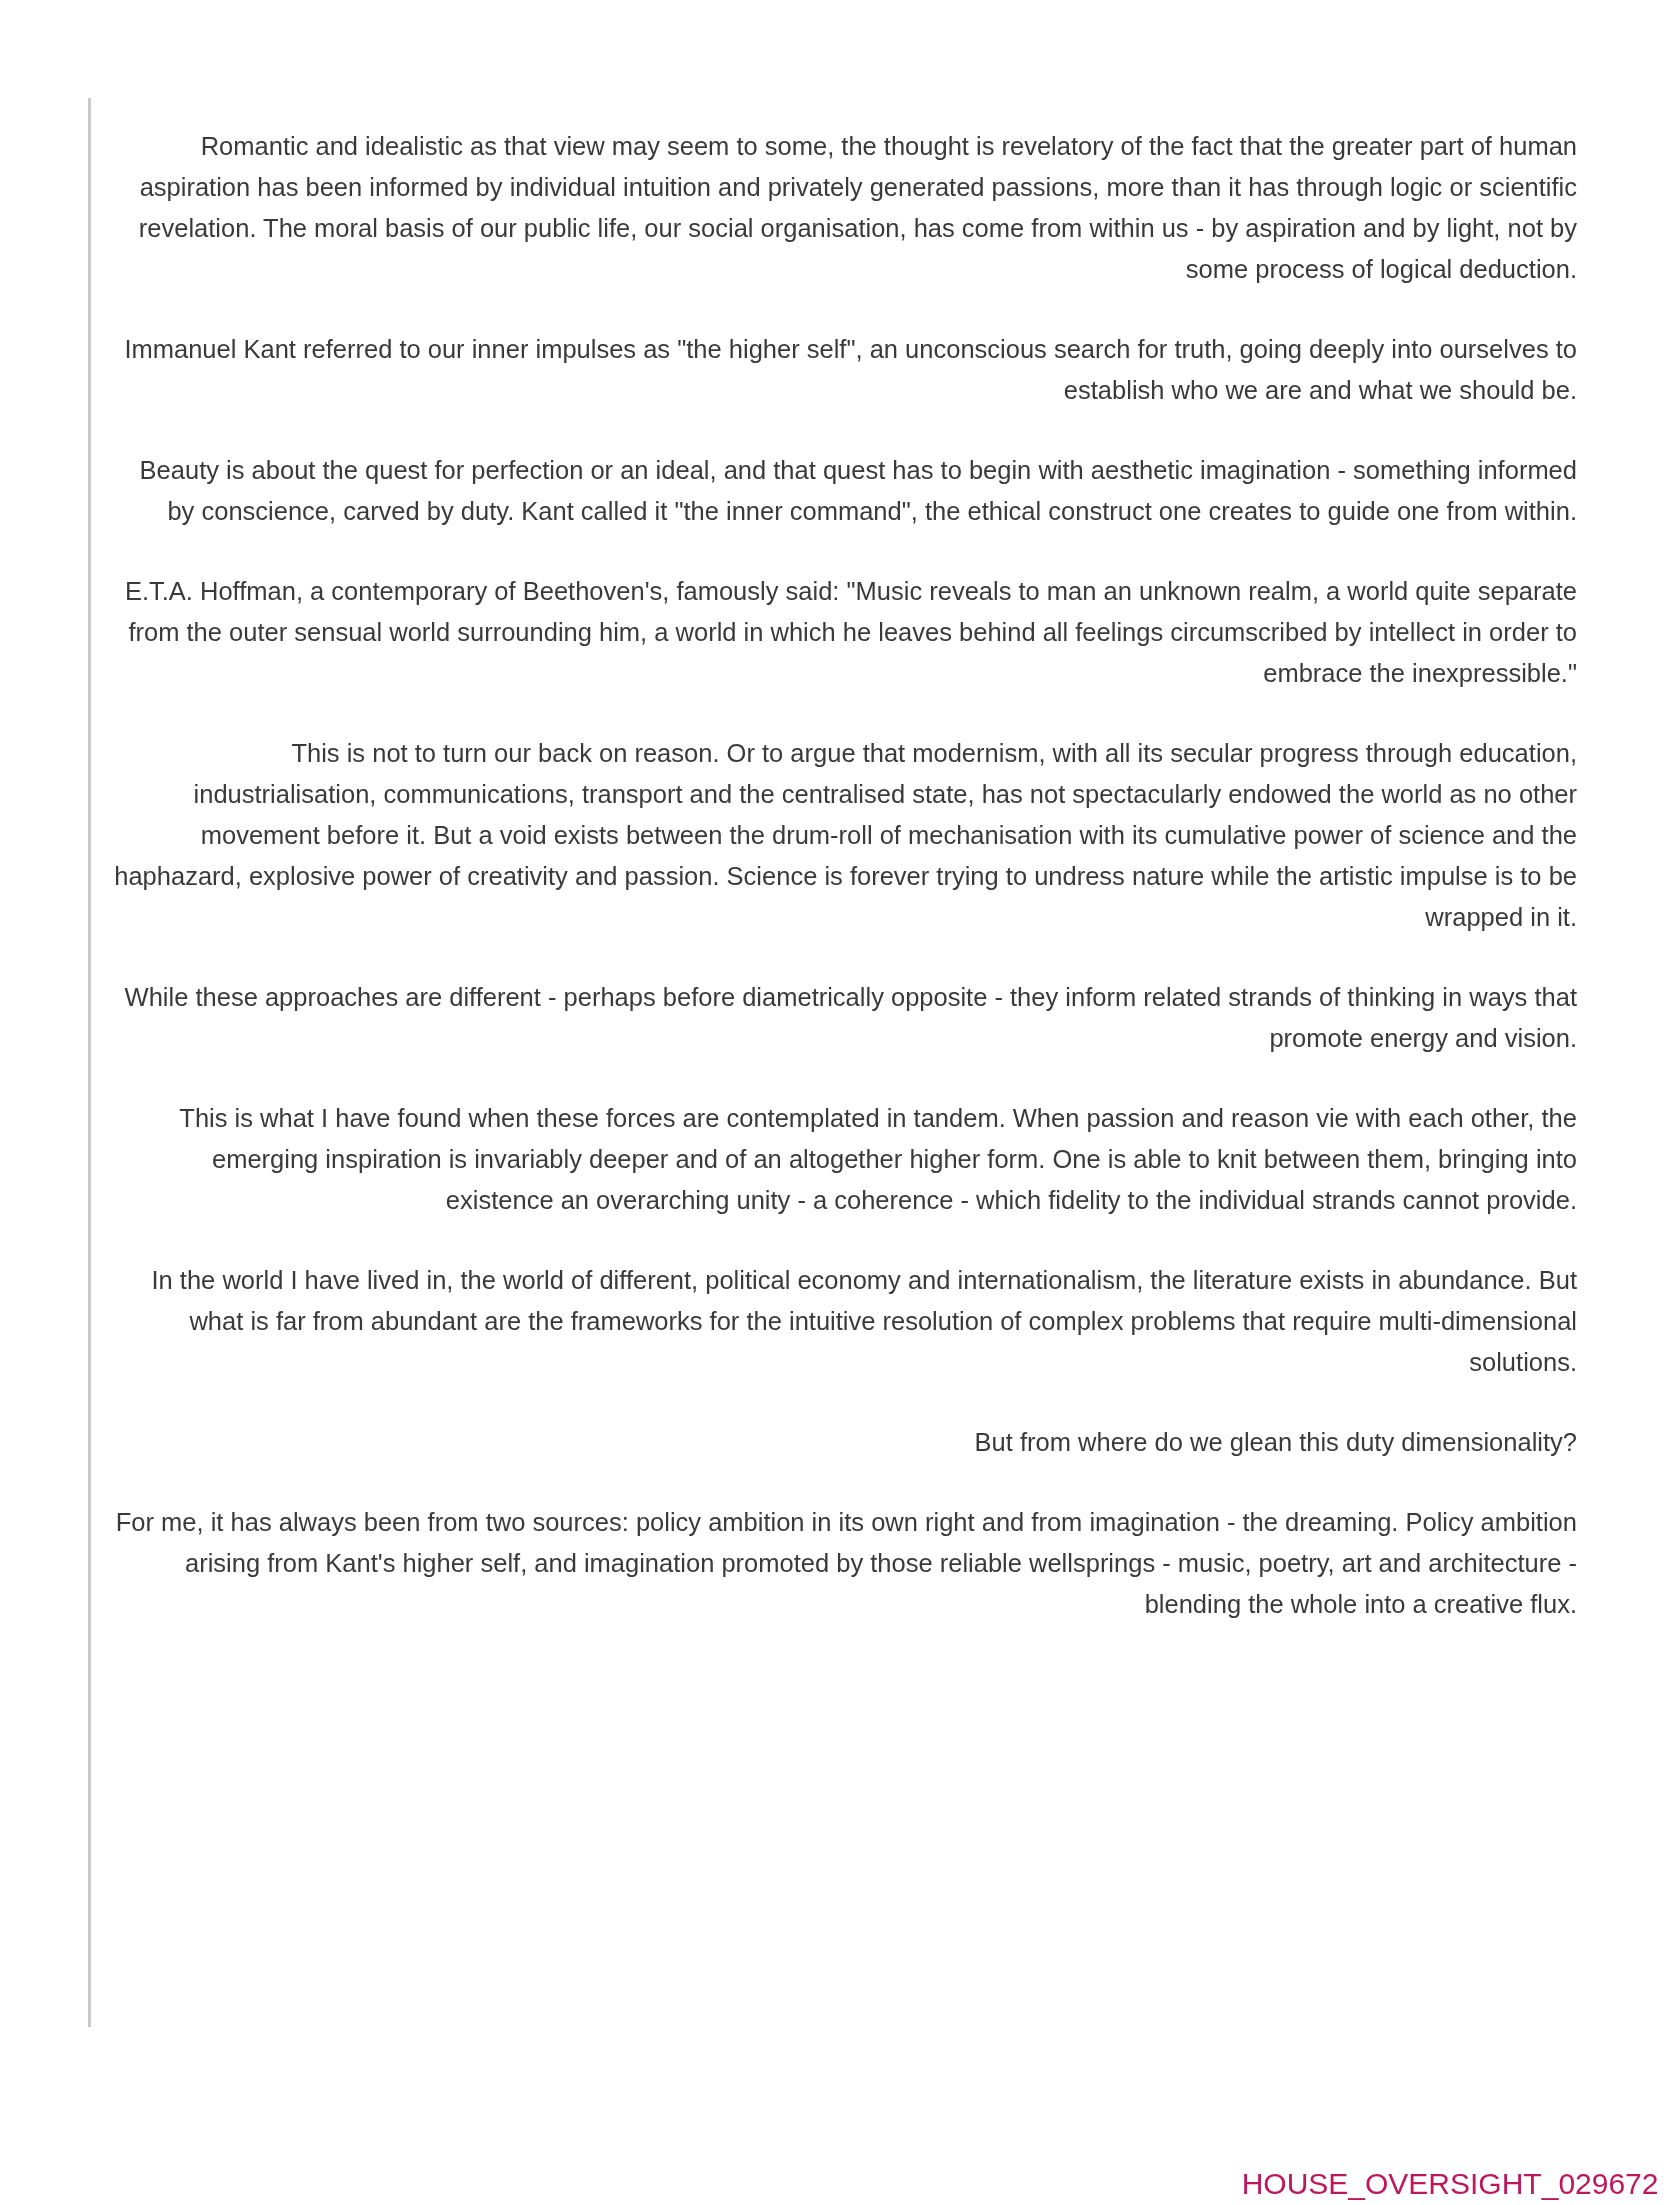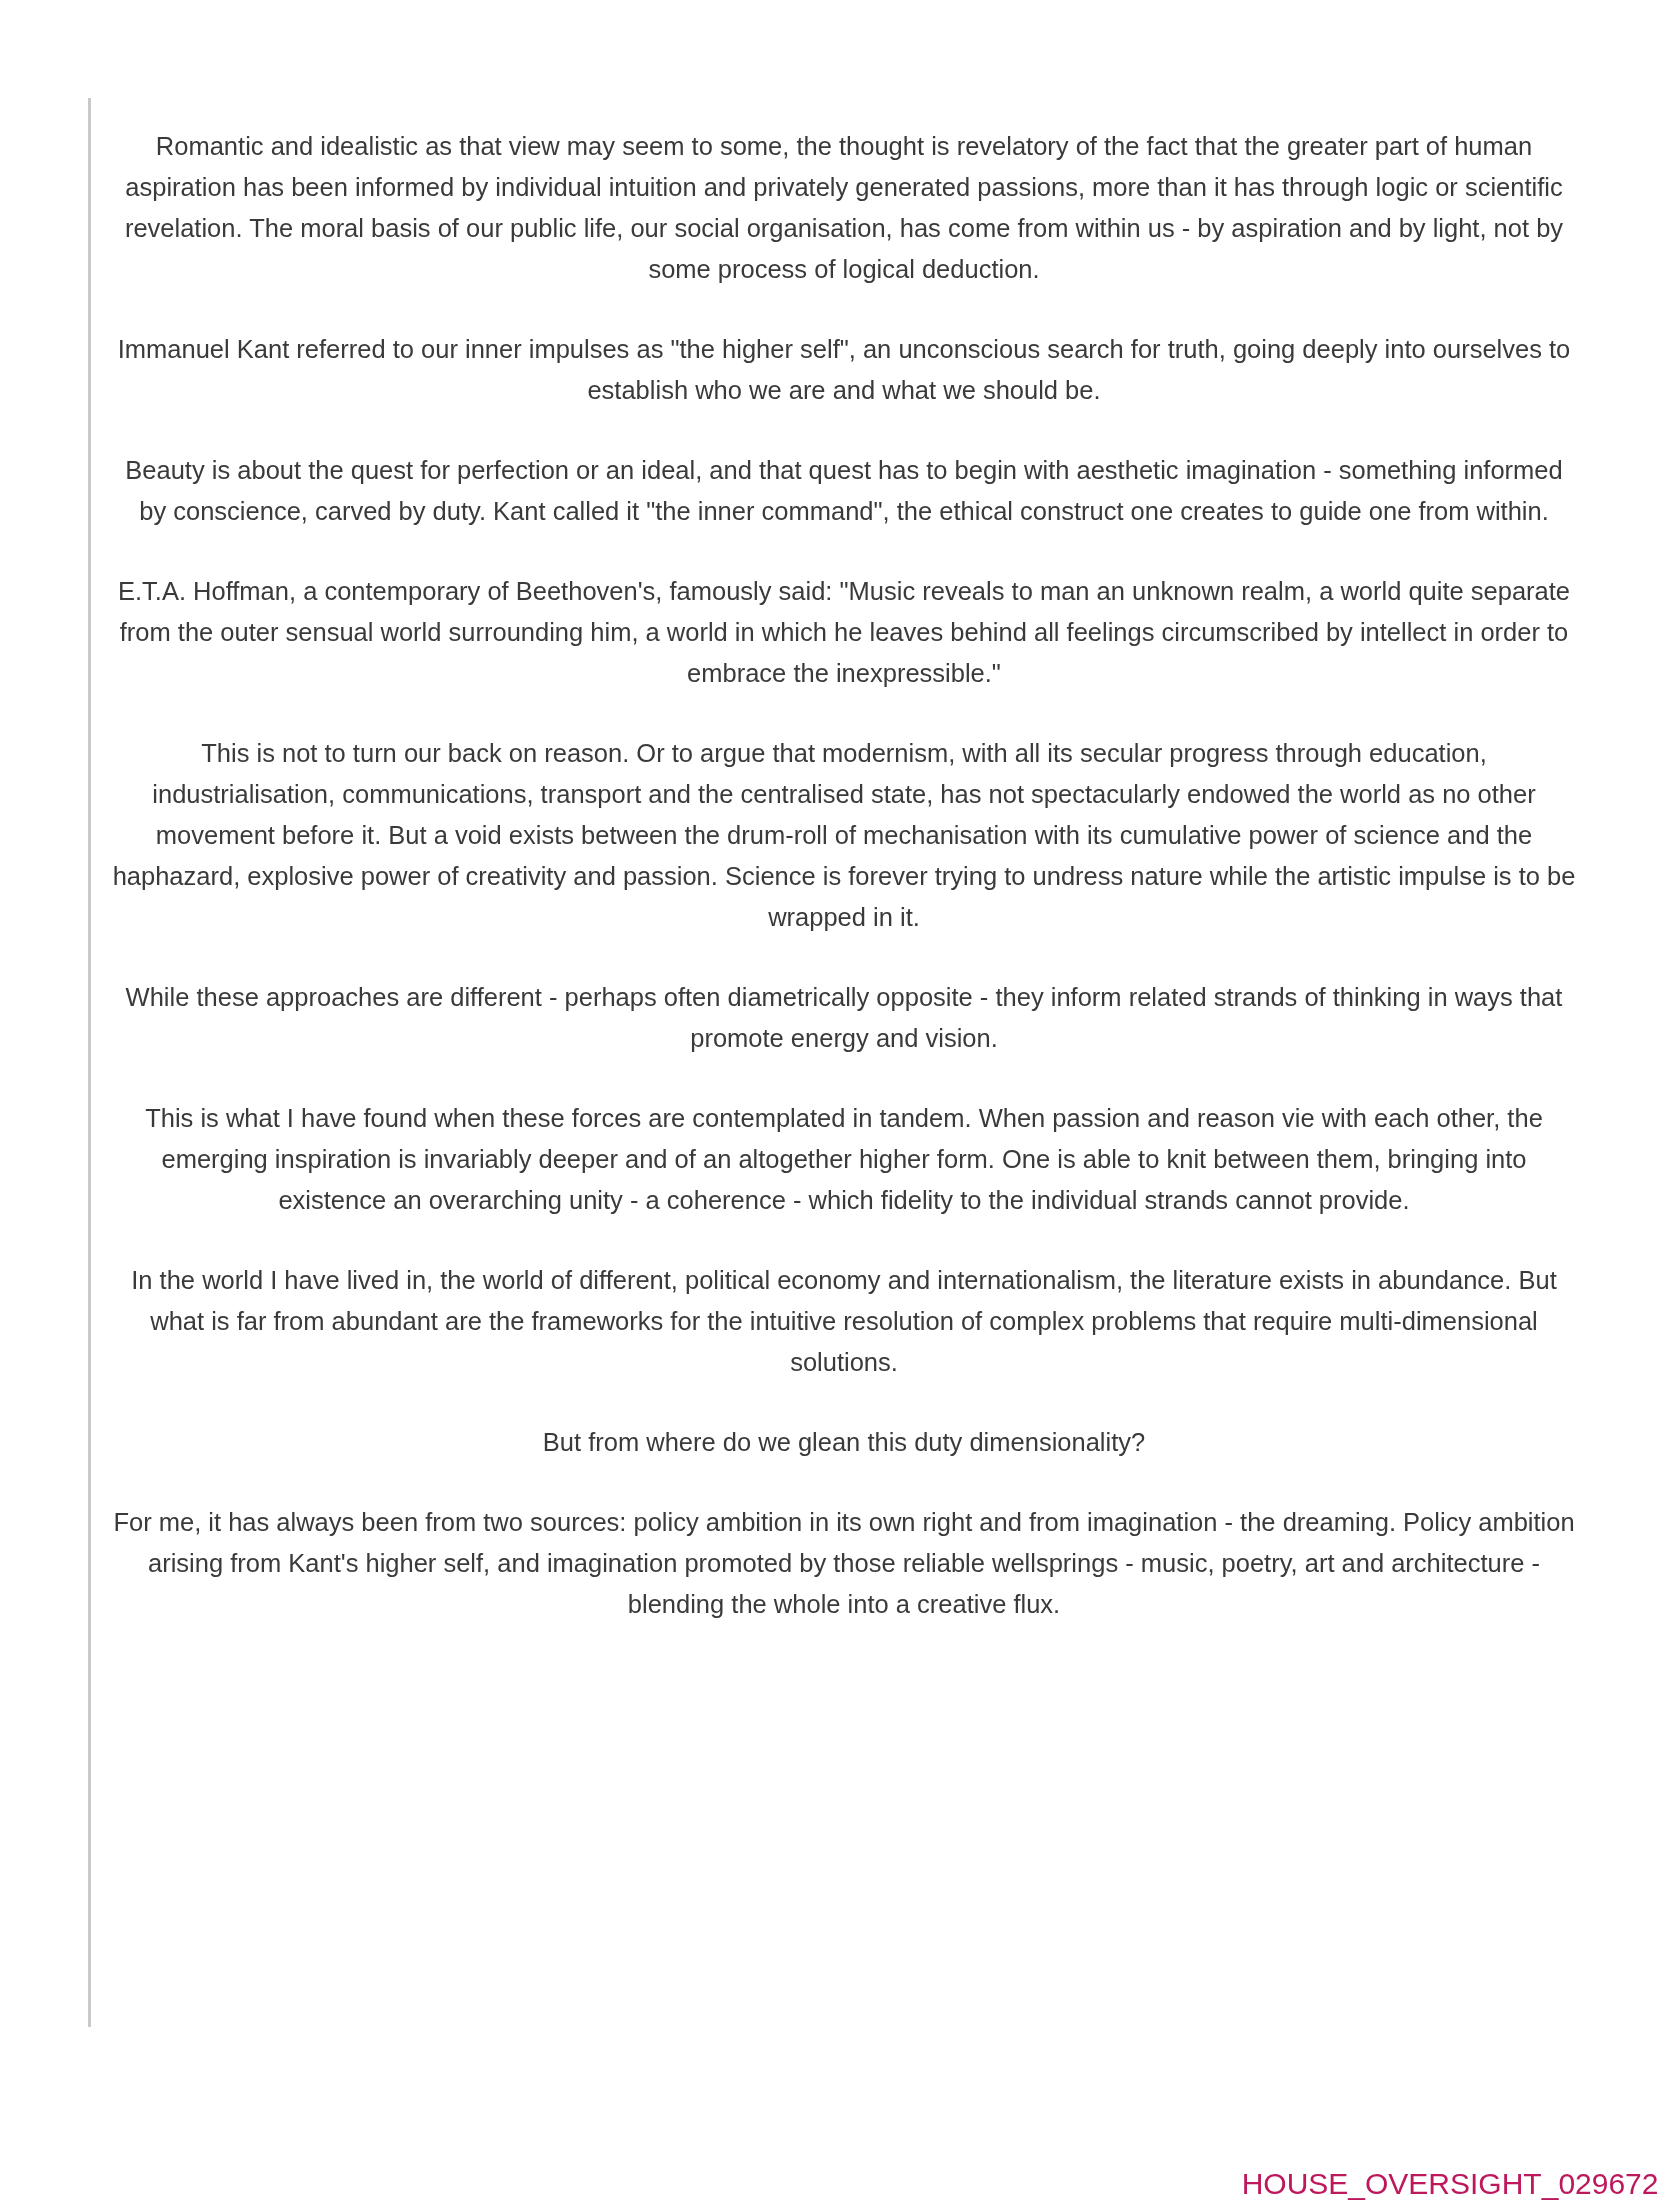--- a/index.html
+++ b/index.html
@@ -28,21 +28,21 @@
     background: #c9c9c9;
   }
   .content {
     position: absolute;
     left: 111px;
     top: 126px;
     width: 1466px;
     color: #3a3a3a;
     font-size: 25.5px;
     line-height: 41px;
-    text-align: center;
+    text-align: right;
   }
   .content p {
     margin: 0 0 39px 0;
     padding: 0;
   }
   .bates {
     position: absolute;
     right: 10.5px;
     bottom: 3.9px;
     color: #be185d;
@@ -57,21 +57,21 @@
 <div class="page">
 
   <div class="change-bar"></div>
 
   <div class="content">
     <p>Romantic and idealistic as that view may seem to some, the thought is revelatory of the fact that the greater part of human aspiration has been informed by individual intuition and privately generated passions, more than it has through logic or scientific revelation. The moral basis of our public life, our social organisation, has come from within us - by aspiration and by light, not by some process of logical deduction.</p>
     <p>Immanuel Kant referred to our inner impulses as "the higher self", an unconscious search for truth, going deeply into ourselves to establish who we are and what we should be.</p>
     <p>Beauty is about the quest for perfection or an ideal, and that quest has to begin with aesthetic imagination - something informed by conscience, carved by duty. Kant called it "the inner command", the ethical construct one creates to guide one from within.</p>
     <p>E.T.A. Hoffman, a contemporary of Beethoven's, famously said: "Music reveals to man an unknown realm, a world quite separate from the outer sensual world surrounding him, a world in which he leaves behind all feelings circumscribed by intellect in order to embrace the inexpressible."</p>
     <p>This is not to turn our back on reason. Or to argue that modernism, with all its secular progress through education, industrialisation, communications, transport and the centralised state, has not spectacularly endowed the world as no other movement before it. But a void exists between the drum-roll of mechanisation with its cumulative power of science and the haphazard, explosive power of creativity and passion. Science is forever trying to undress nature while the artistic impulse is to be wrapped in it.</p>
-    <p>While these approaches are different - perhaps often diametrically opposite - they inform related strands of thinking in ways that promote energy and vision.</p>
+    <p>While these approaches are different - perhaps before diametrically opposite - they inform related strands of thinking in ways that promote energy and vision.</p>
     <p>This is what I have found when these forces are contemplated in tandem. When passion and reason vie with each other, the emerging inspiration is invariably deeper and of an altogether higher form. One is able to knit between them, bringing into existence an overarching unity - a coherence - which fidelity to the individual strands cannot provide.</p>
     <p>In the world I have lived in, the world of different, political economy and internationalism, the literature exists in abundance. But what is far from abundant are the frameworks for the intuitive resolution of complex problems that require multi-dimensional solutions.</p>
     <p>But from where do we glean this duty dimensionality?</p>
     <p>For me, it has always been from two sources: policy ambition in its own right and from imagination - the dreaming. Policy ambition arising from Kant's higher self, and imagination promoted by those reliable wellsprings - music, poetry, art and architecture - blending the whole into a creative flux.</p>
   </div>
 
   <div class="bates">HOUSE_OVERSIGHT_029672</div>
 
 </div>
 

